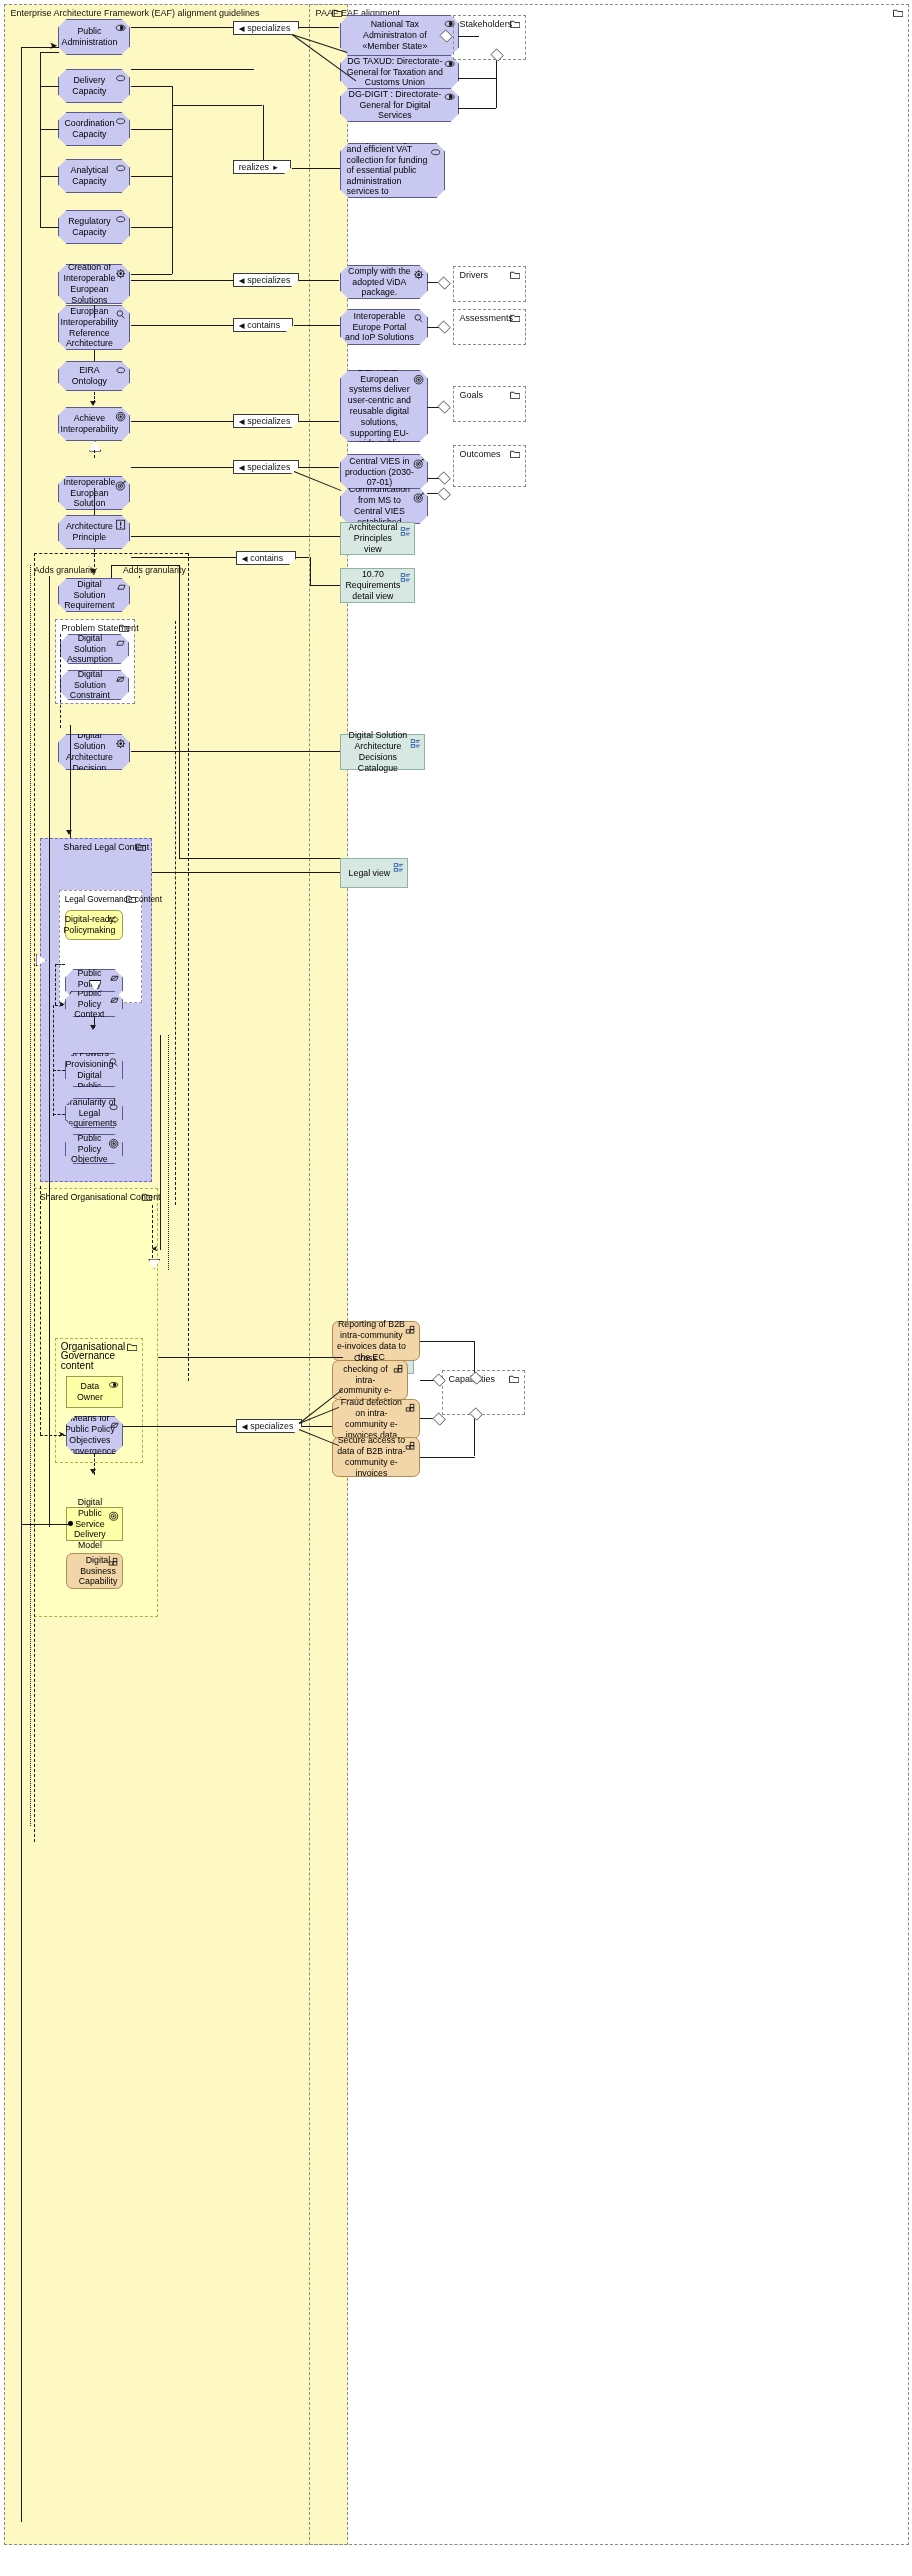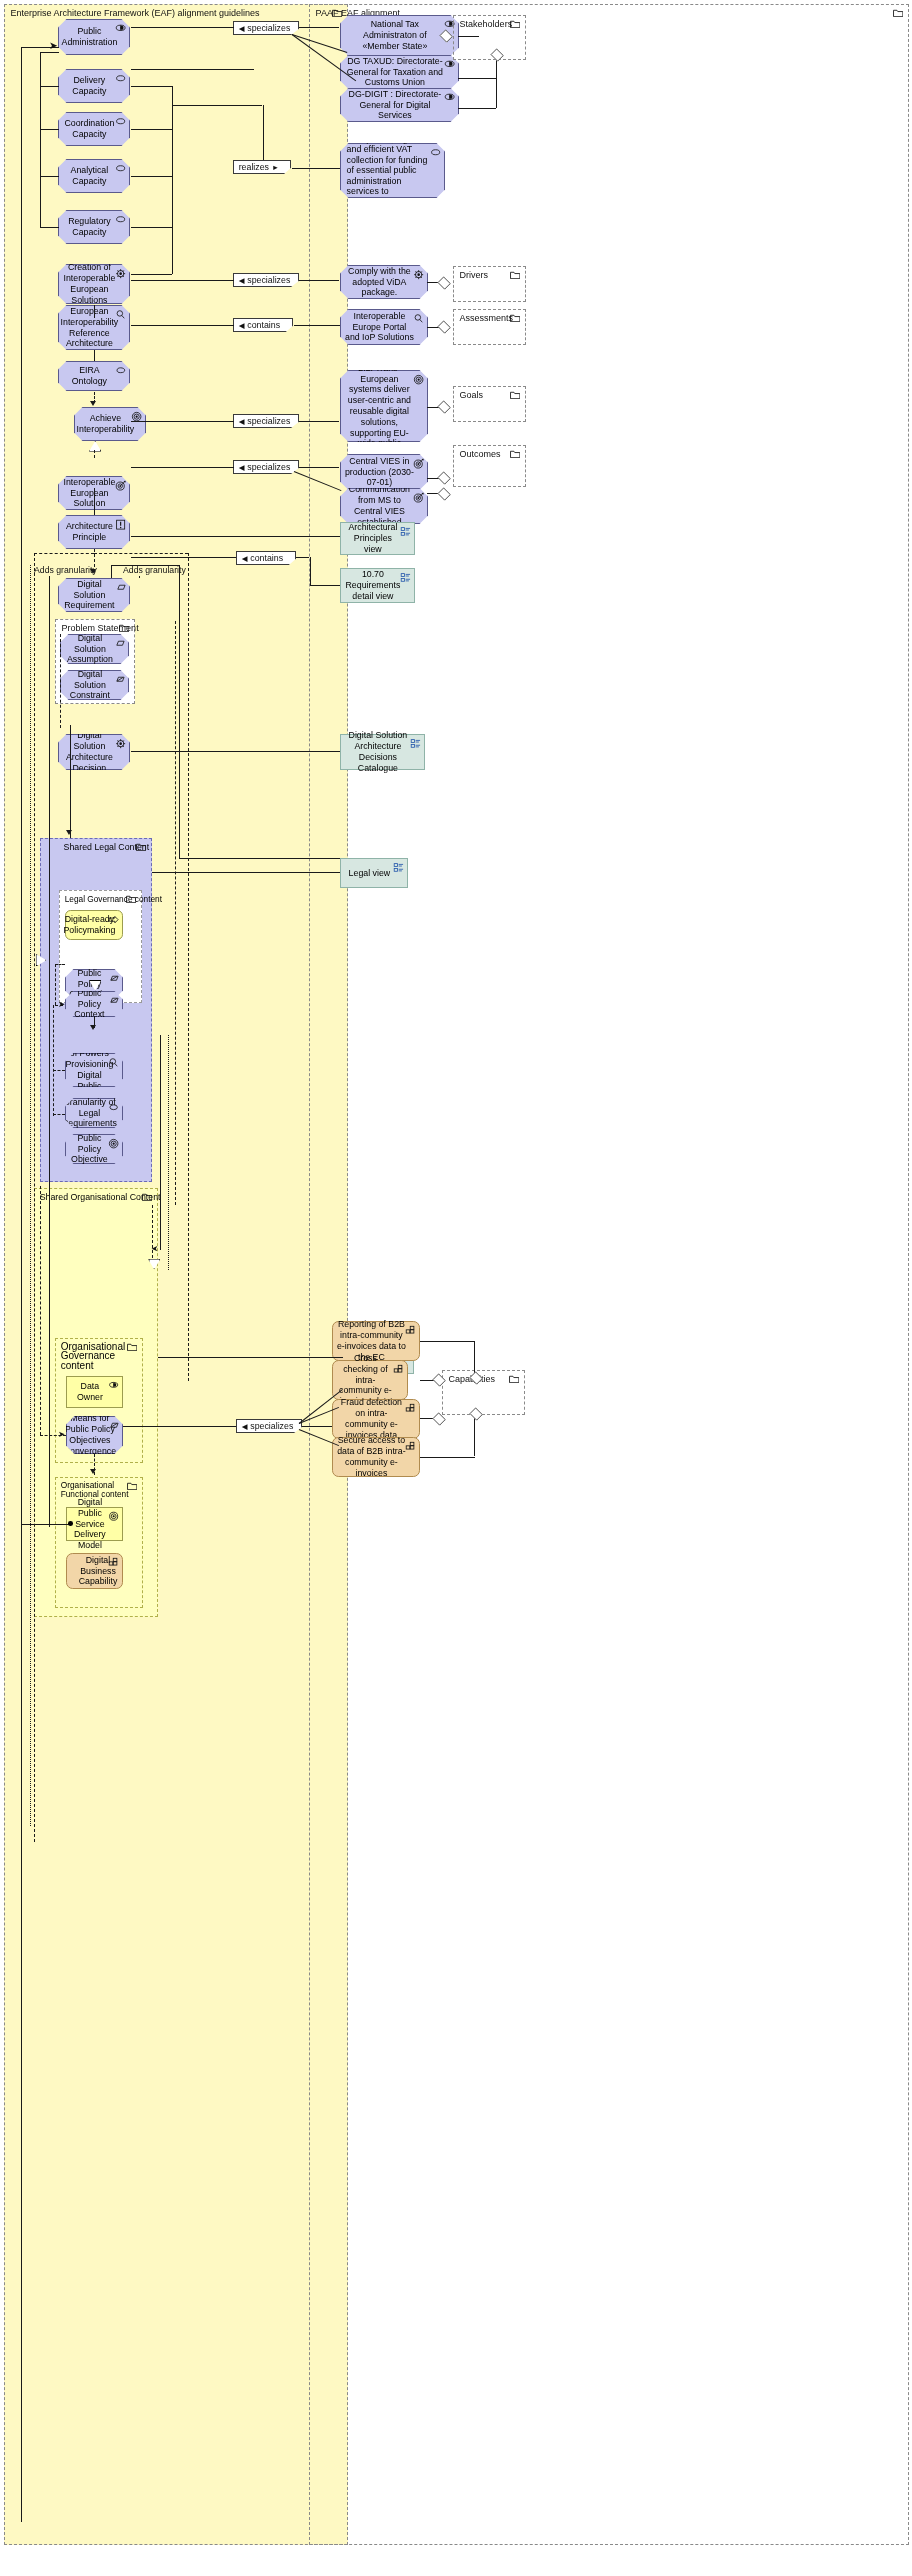--- a/index.html
+++ b/index.html
@@ -139,21 +139,21 @@
       </svg>
   </div>
 
   <div class="el oct" style="left:58px;top:361px;width:72px;height:30px;">
     <span>EIRA Ontology</span>
     <svg class="ico" viewBox="0 0 14 14">
         <path d="M2.5 6.5c0-2 2-3 4.5-3s5 1 5 3-2 3-5 3-4.5-1-4.5-3z" fill="none" stroke="#111"></path>
       </svg>
   </div>
 
-  <div class="el oct" style="left:74px;top:407px;width:72px;height:34px;">
+  <div class="el oct" style="left:58px;top:407px;width:72px;height:34px;">
     <span>Achieve Interoperability</span>
     <svg class="ico" viewBox="0 0 14 14">
         <circle cx="7" cy="7" r="5.3" fill="none" stroke="#111"></circle>
         <circle cx="7" cy="7" r="3.2" fill="none" stroke="#111"></circle>
         <circle cx="7" cy="7" r="1.4" fill="#111"></circle>
       </svg>
   </div>
 
   <div class="el oct" style="left:58px;top:454px;width:72px;height:34px;margin-top:22px;">
     <span>Interoperable European Solution</span>
@@ -308,26 +308,20 @@
   </div>
 
   <div class="el oct" style="left:66px;top:1416px;width:57px;height:38px;">
     <span>Means for Public Policy Objectives Convergence</span>
     <svg class="ico" viewBox="0 0 14 14">
         <path d="M3.5 9l2-5h7l-2 5z" fill="none" stroke="#111"></path>
         <line x1="4" y1="8.6" x2="11" y2="4.4" stroke="#111"></line>
       </svg>
   </div>
 
-  <div class="group-solid inner-yellow" style="left:55px;top:1477px;width:88px;height:131px;">
-    <div class="g-title" style="position:absolute;left:4.7px;top:2.8px;font-size:8.3px;width:72px;line-height:9.4px;">Organisational Functional content</div>
-    <svg class="folder-ico" viewBox="0 0 12 10">
-        <path d="M0.5 1.5h4l1 1.5h6v6h-11z" fill="none" stroke="#111"></path>
-      </svg>
-  </div>
 
   <div class="el plain-yellow" style="left:66px;top:1507px;width:57px;height:34px;">
     <span>Digital Public Service Delivery Model</span>
     <svg class="ico" viewBox="0 0 14 14">
         <circle cx="7" cy="6.5" r="5" fill="none" stroke="#111"></circle>
         <circle cx="7" cy="6.5" r="3" fill="none" stroke="#111"></circle>
         <circle cx="7" cy="6.5" r="1.3" fill="#111"></circle>
       </svg>
   </div>
 

